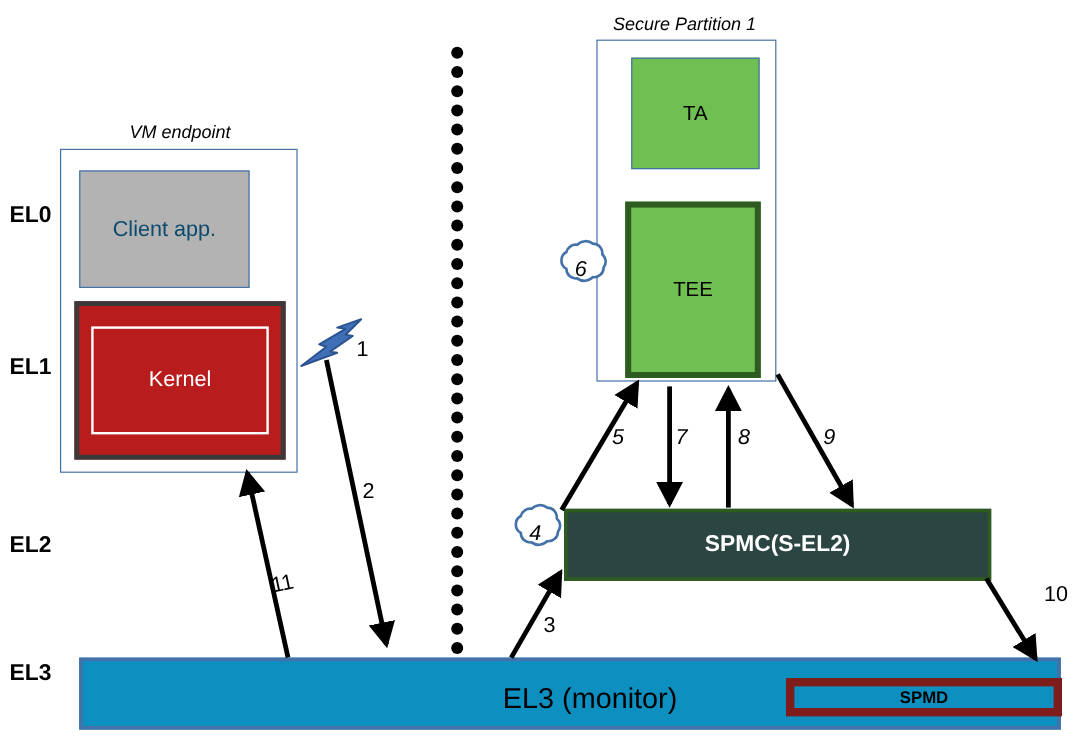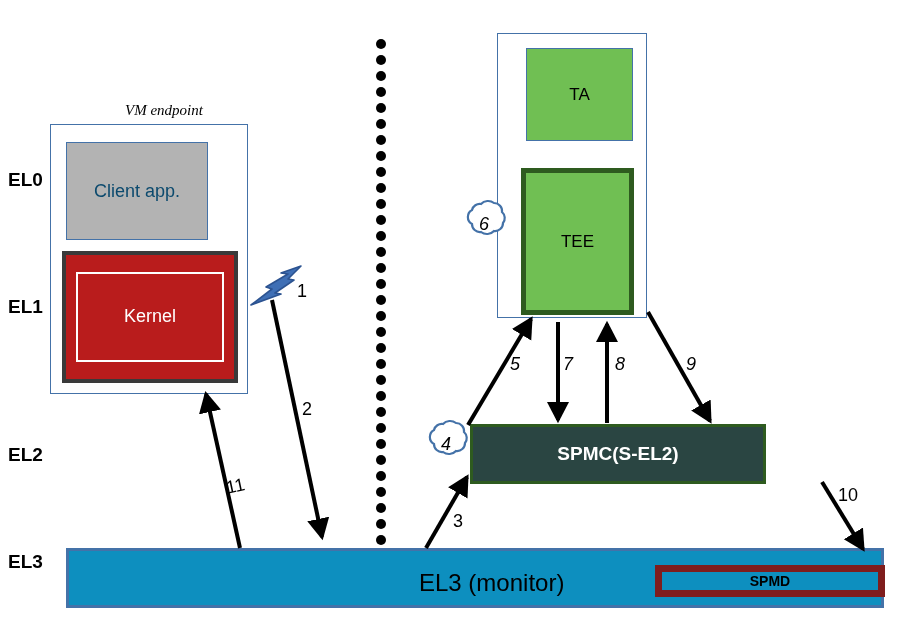--- a/index.html
+++ b/index.html
@@ -156,21 +156,22 @@
 </head>
 <body>
 
 <div id="stage">
 
   <div class="abs el-label" style="left:8px; top:170px;">EL0</div>
   <div class="abs el-label" style="left:8px; top:297px;">EL1</div>
   <div class="abs el-label" style="left:8px; top:445px;">EL2</div>
   <div class="abs el-label" style="left:8px; top:552px;">EL3</div>
 
-  <div class="abs caption" style="left:64px; top:103px; width:200px;font-family:Liberation Serif, serif;">VM endpoint</div>
+  <div class="abs caption" style="left:50px; top:103px; width:200px;">VM endpoint</div>
+  <div class="abs caption" style="left:483px; top:13px; width:175px;">Secure Partition 1</div>
 
   <div class="abs container-box" style="left:50px; top:124px; width:198px; height:270px;"></div>
 
   <div class="abs clientapp-box" style="left:66px; top:142px; width:142px; height:98px;">
     <span>Client app.</span>
   </div>
 
   <div class="abs kernel-outer" style="left:62px; top:251px; width:176px; height:132px;">
     <div class="kernel-inner">
       <span>Kernel</span>
@@ -180,21 +181,21 @@
   <div class="abs container-box" style="left:497px; top:33px; width:150px; height:285px;"></div>
 
   <div class="abs green-box thin" style="left:526px; top:48px; width:107px; height:93px;">
     <span>TA</span>
   </div>
 
   <div class="abs green-box thick" style="left:521px; top:168px; width:113px; height:147px;">
     <span>TEE</span>
   </div>
 
-  <div class="abs spmc-box" style="left:470px; top:424px; width:296px; height:60px;">
+  <div class="abs spmc-box" style="left:470px; top:424px; width:356px; height:60px;">
     <span>SPMC(S-EL2)</span>
   </div>
 
   <div class="abs el3-bar" style="left:66px; top:548px; width:818px; height:60px;">
     <div class="el3-bar-label">EL3 (monitor)</div>
     <div class="spmd-box">
       <span>SPMD</span>
     </div>
   </div>
 
@@ -281,16 +282,16 @@
     <span class="arrow-num">4</span>
   </div>
 
   <div class="abs arrow-num upright" style="left:297px; top:282px;">1</div>
   <div class="abs arrow-num upright" style="left:302px; top:400px;">2</div>
   <div class="abs arrow-num upright" style="left:453px; top:512px;">3</div>
   <div class="abs arrow-num" style="left:510px; top:355px;">5</div>
   <div class="abs arrow-num" style="left:563px; top:355px;">7</div>
   <div class="abs arrow-num" style="left:615px; top:355px;">8</div>
   <div class="abs arrow-num" style="left:686px; top:355px;">9</div>
-  <div class="abs arrow-num upright" style="left:838px; top:486px;">10</div>
+  <div class="abs arrow-num upright" style="left:870px; top:486px;">10</div>
   <div class="abs arrow-num upright" style="left:226px; top:477px; transform:rotate(-12deg);">11</div>
 
 </div>
 
 </body></html>

